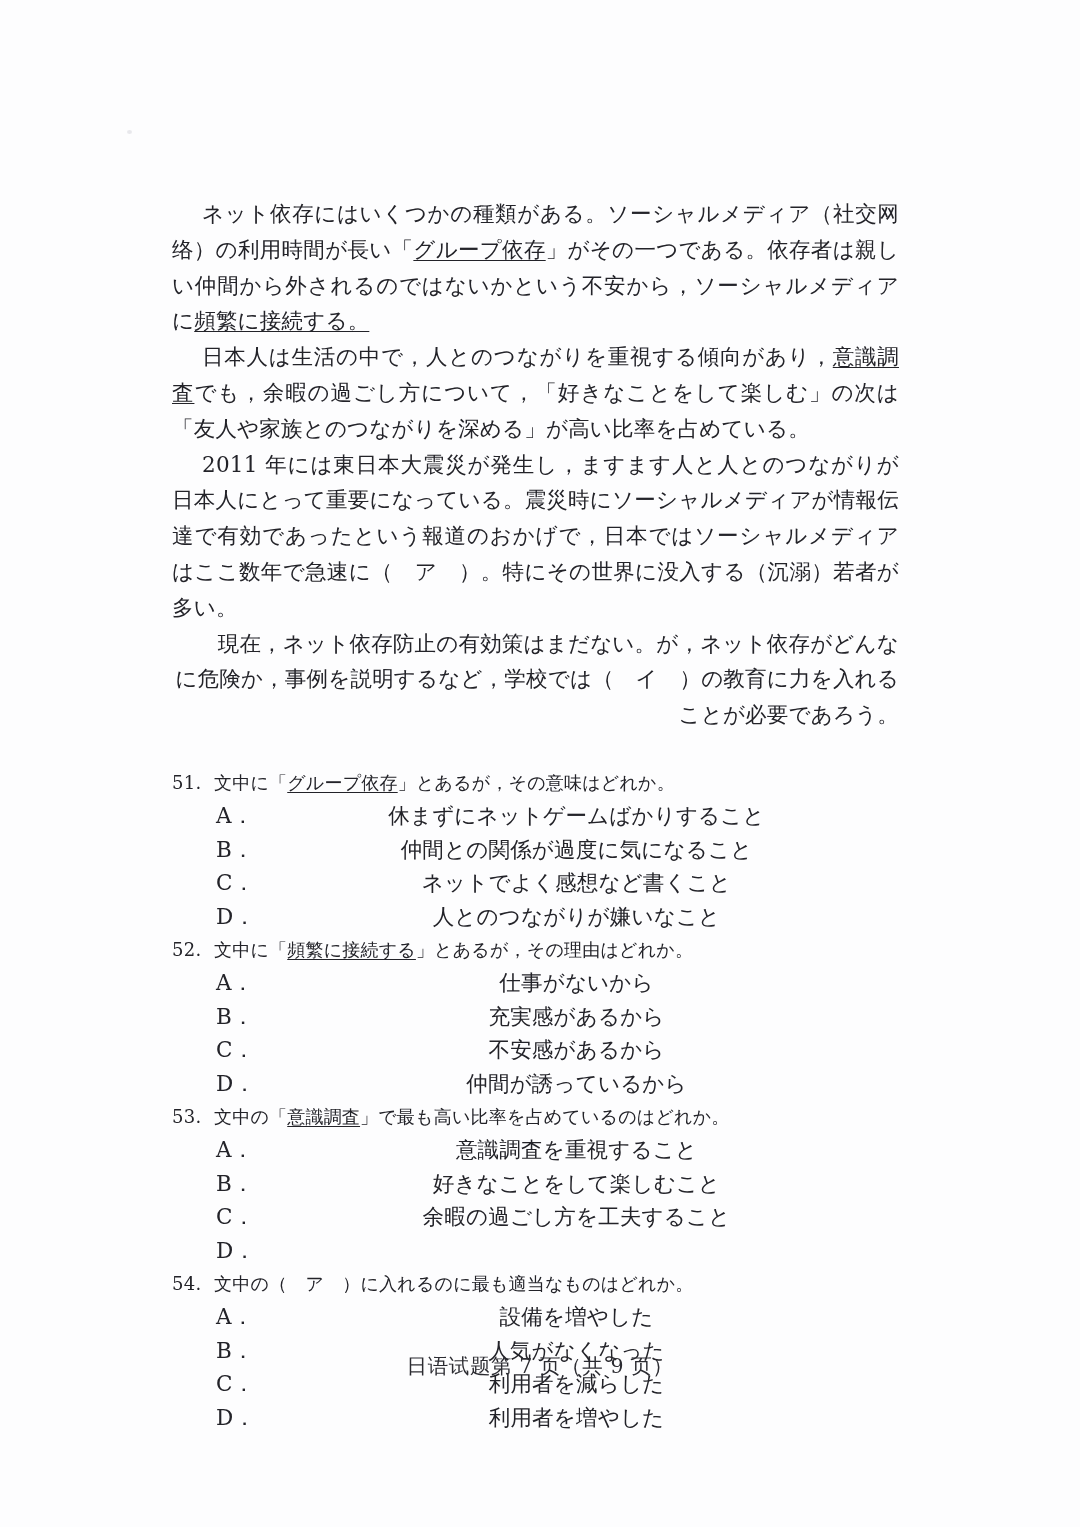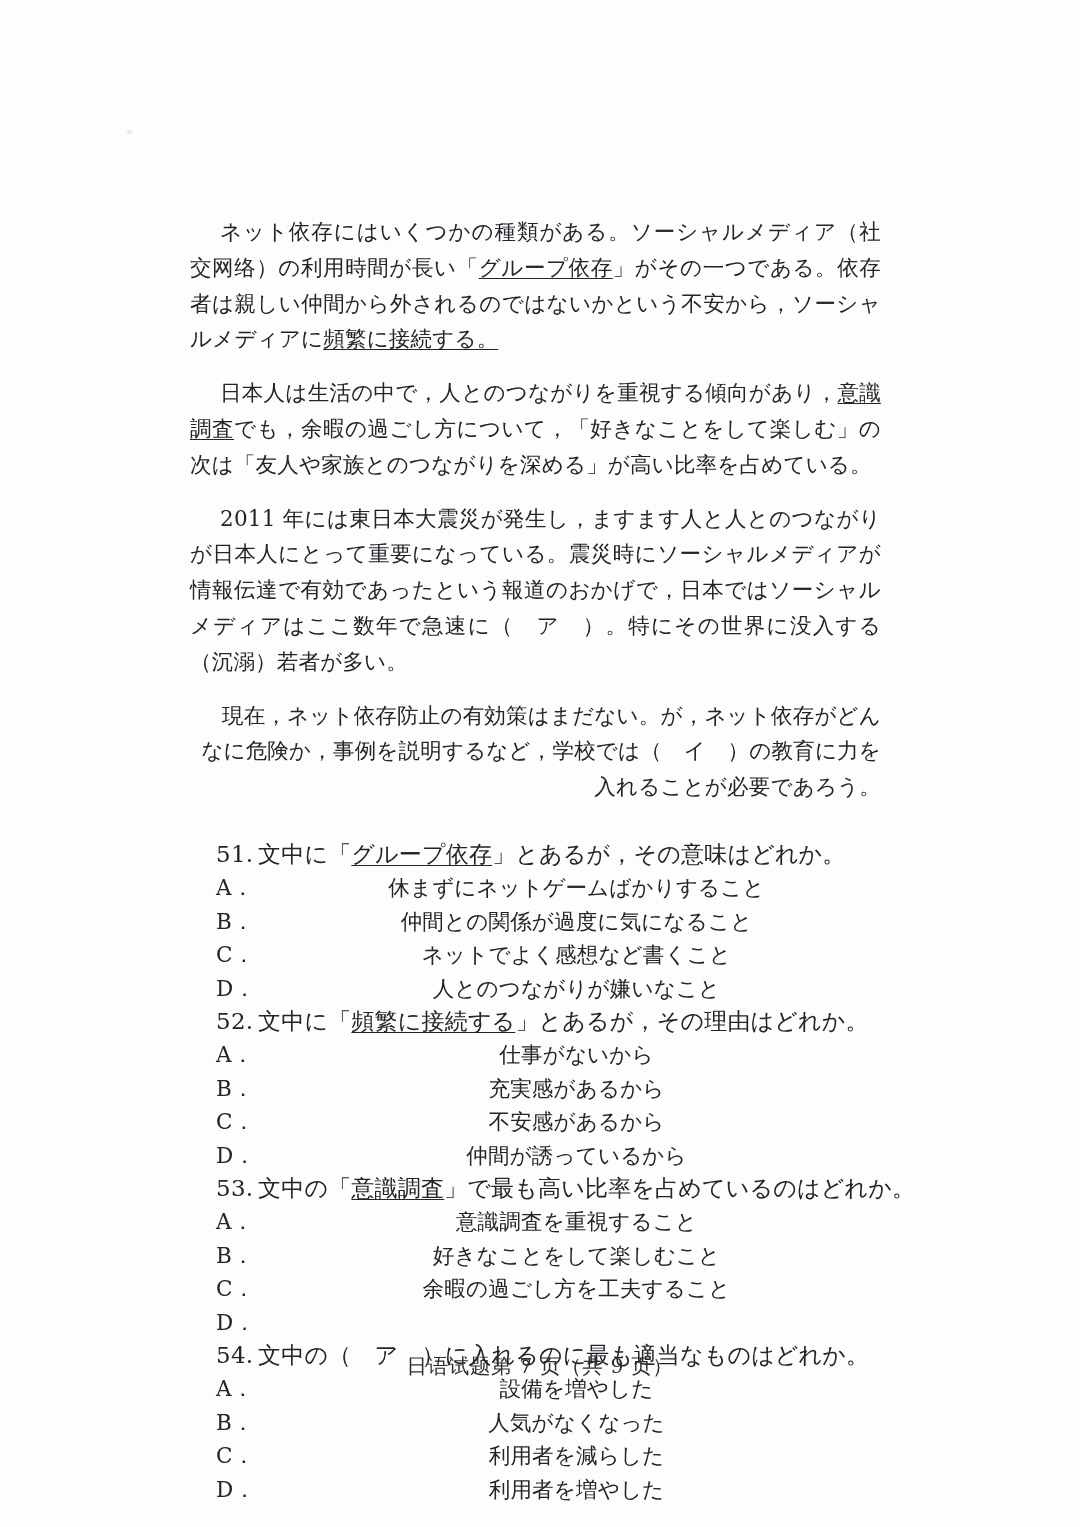--- a/index.html
+++ b/index.html
@@ -39,21 +39,21 @@
 
   .content {
     position: absolute;
     left: 172px;
     top: 196px;
     width: 727px;
   }
 
   
   .passage p {
-    margin: 18px;
+    margin: 0;
     font-size: 21.5px;
     line-height: 35.8px;
     text-align: justify;
     text-justify: inter-character;
     text-indent: 30px;
     letter-spacing: 0.2px;
     color: #232329;
   }
   .passage p:last-child {
     text-align: right;
@@ -68,25 +68,24 @@
   
   .questions {
     margin-top: 33px;
   }
   .qblock {
     margin-bottom: 0;
   }
   .qline {
     display: flex;
     align-items: baseline;
-    font-size: 23px;
+    font-size: 18px;
     line-height: 33.4px;
     color: #232329;
     white-space: nowrap;
-    margin-left: 44px;
   }
   .qnum {
     width: 42px;
     flex: 0 0 42px;
     text-align: left;
     font-family: "DejaVu Serif", "Liberation Serif", serif;
     letter-spacing: 0.3px;
   }
   .qtext {
     flex: 1 1 auto;

